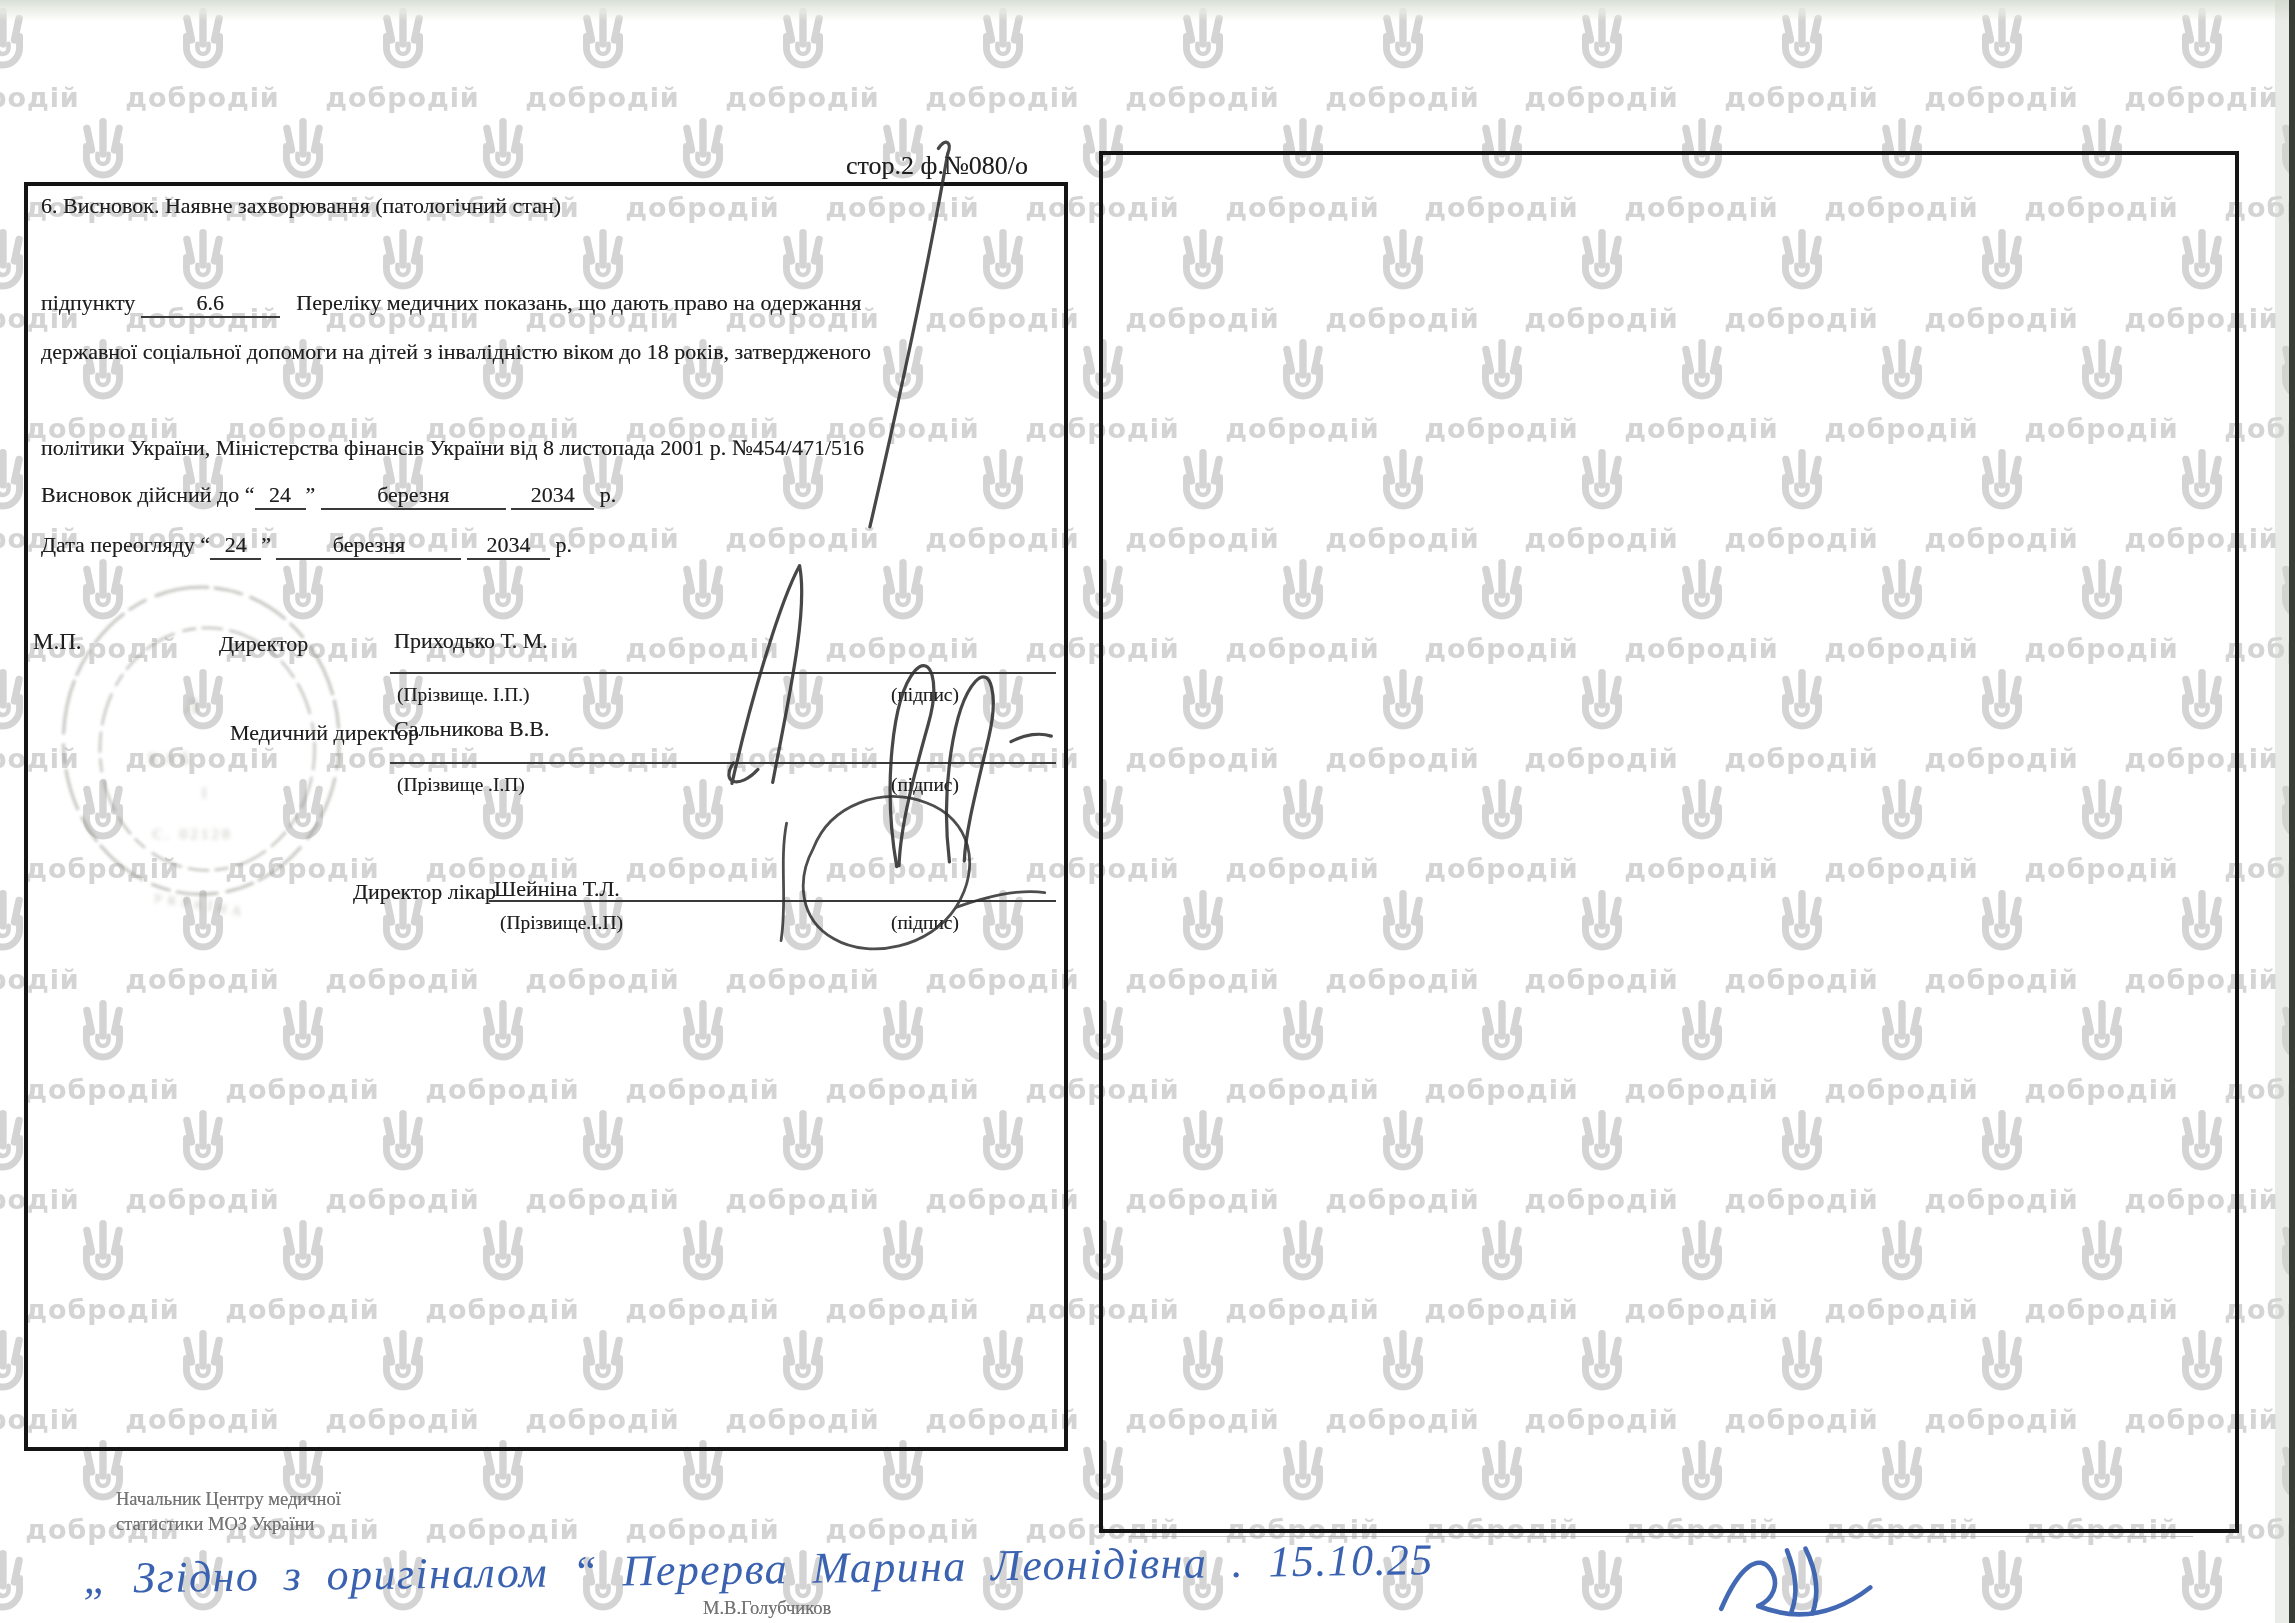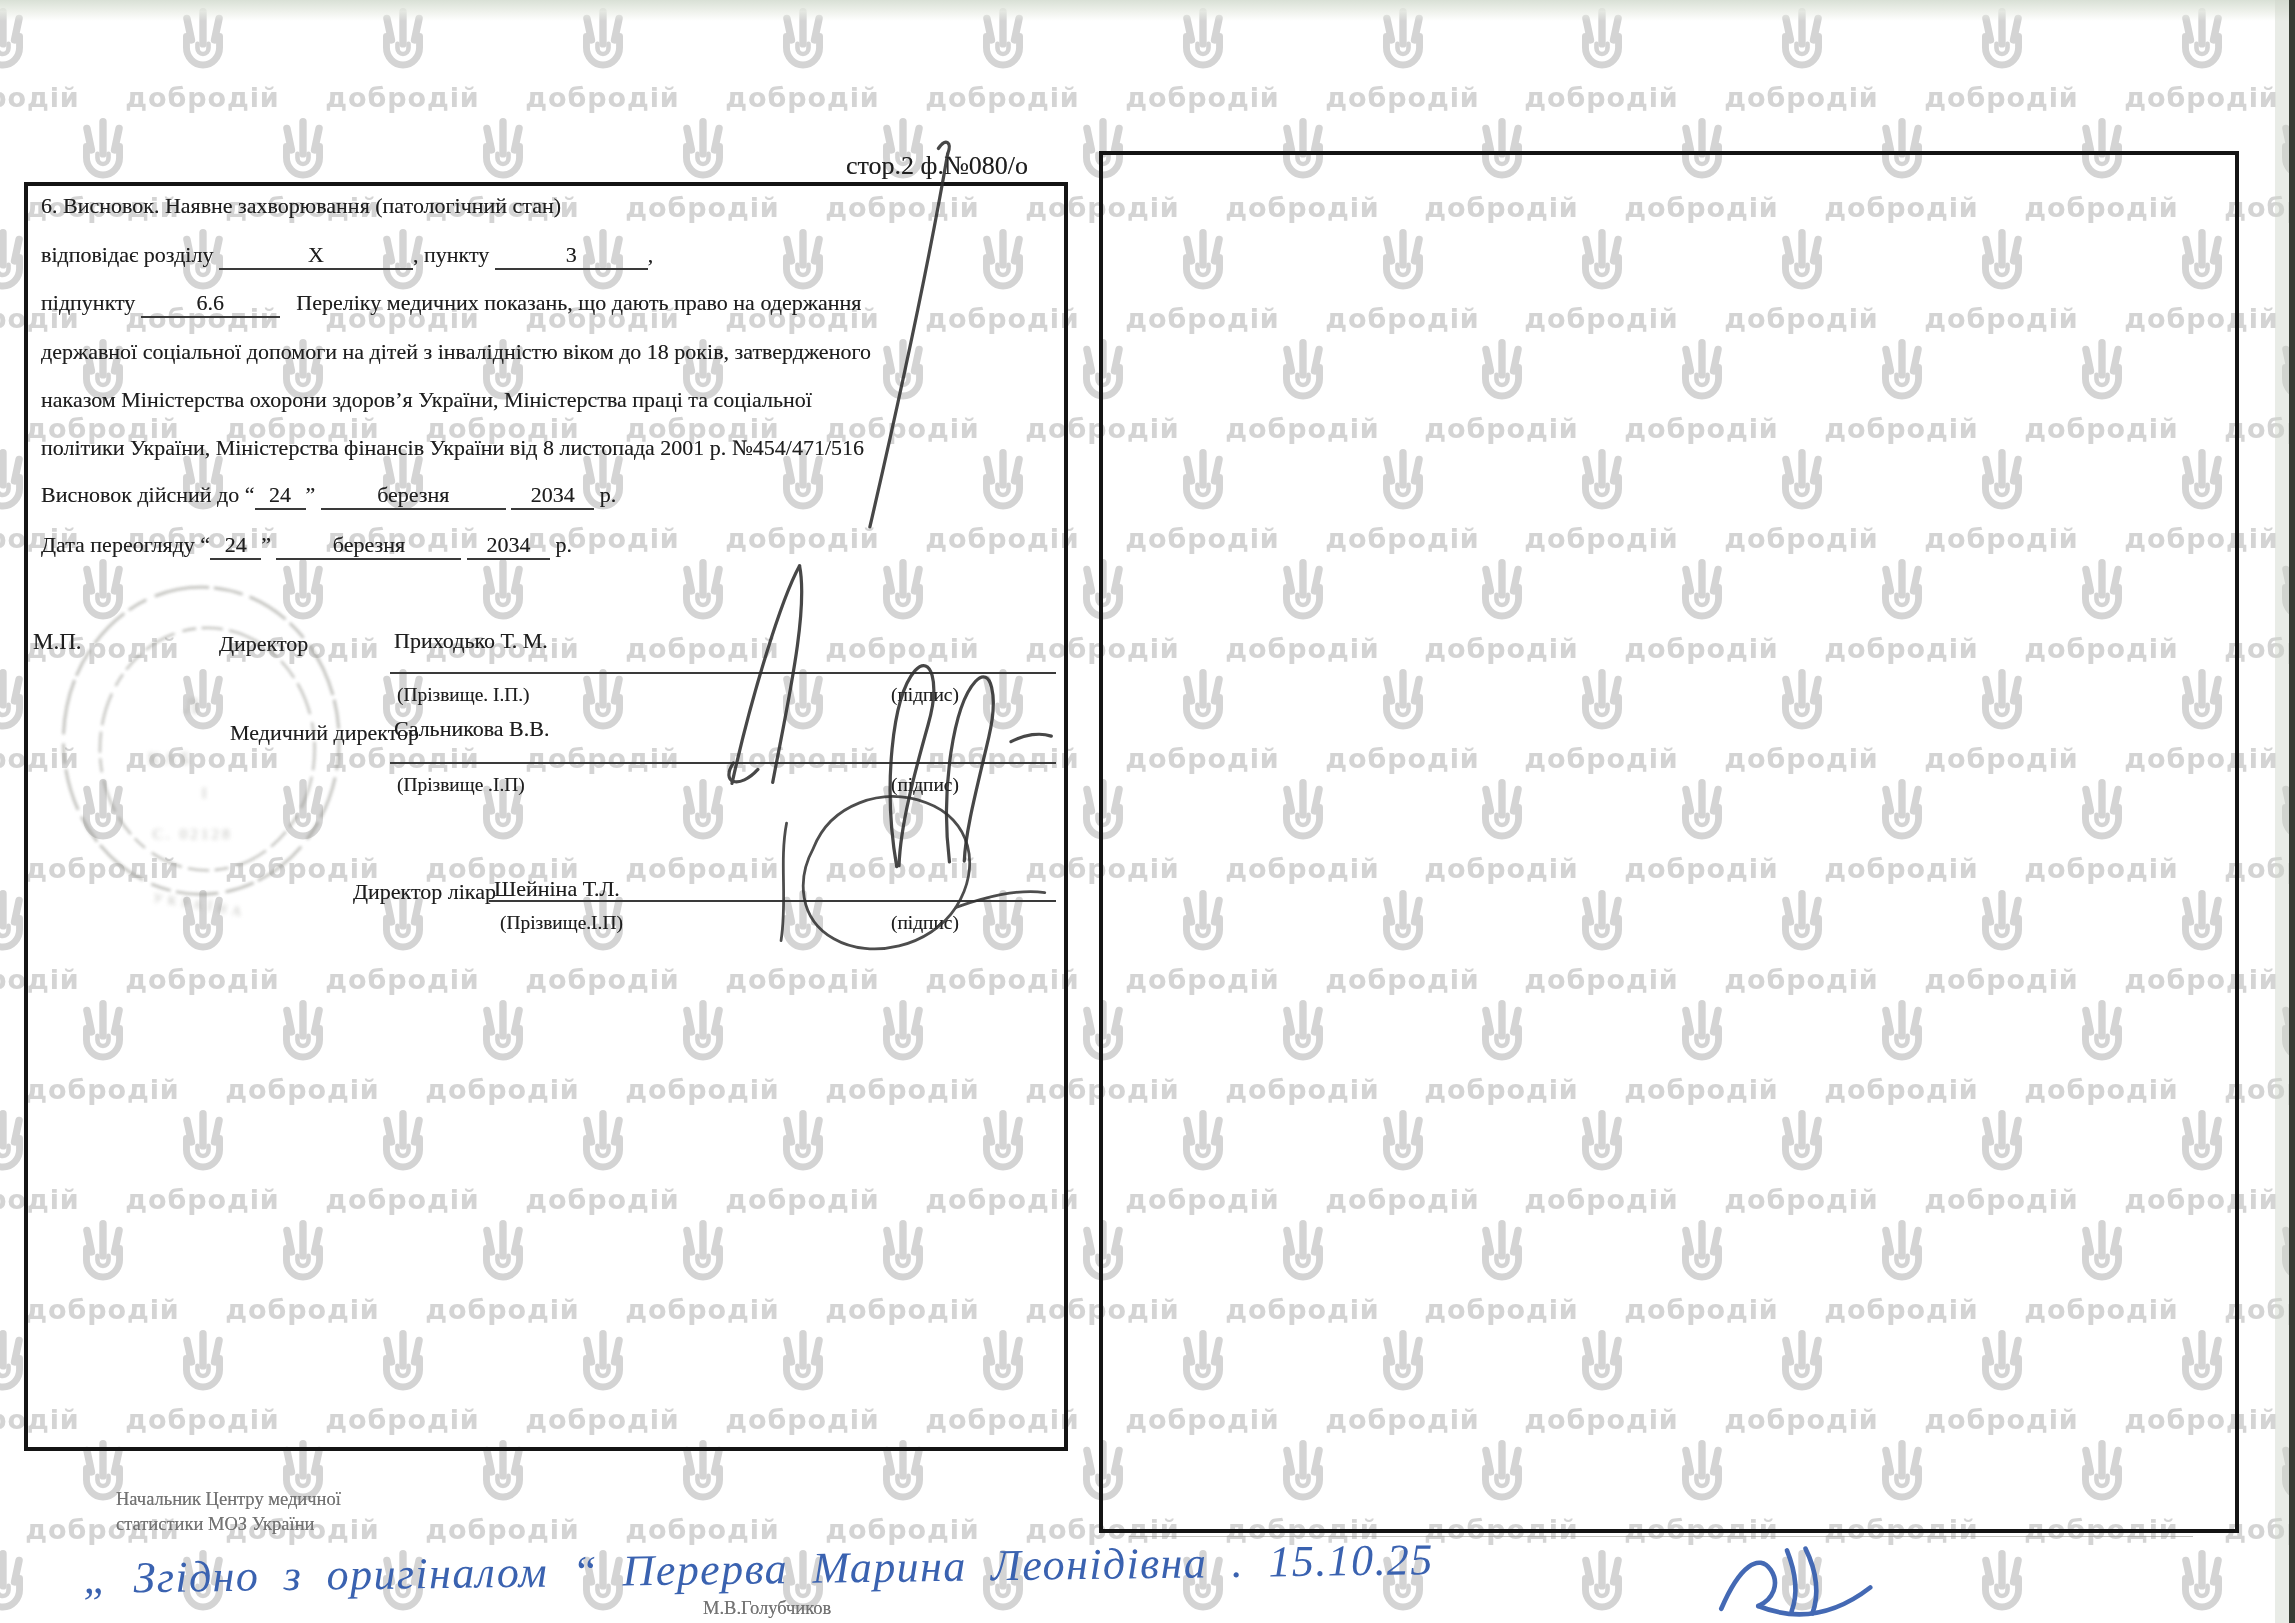--- a/index.html
+++ b/index.html
@@ -1669,34 +1669,28 @@
   <div class="scan-right"></div>
 
   <div class="t hdr" style="left:846px;top:151px;">стор.2 ф.№080/о</div>
 
   <div class="box left-box"></div>
   <div class="box right-box"></div>
   <div class="box-echo"></div>
 
   <div class="t" style="left:41px;top:193px;">6. Висновок. Наявне захворювання (патологічний стан)</div>
 
-  <div class="t" style="left:41px;top:242px;">
-    <span>відповідає розділу</span>
-    <span class="slot w420">X</span><span>, пункту</span>
-    <span class="slot w330">3</span><span>,</span>
-  </div>
 
   <div class="t" style="left:41px;top:290px;">
     <span>підпункту</span>
     <span class="slot w300">6.6</span>&nbsp;&nbsp;
     <span>Переліку медичних показань, що дають право на одержання</span>
   </div>
 
   <div class="t" style="left:41px;top:339px;">державної соціальної допомоги на дітей з інвалідністю віком  до 18 років, затвердженого</div>
-  <div class="t" style="left:41px;top:387px;">наказом Міністерства охорони здоров’я України, Міністерства праці та соціальної</div>
   <div class="t" style="left:41px;top:435px;">політики України, Міністерства фінансів України від 8 листопада 2001 р. №454/471/516</div>
 
   <div class="t" style="left:41px;top:482px;">
     <span>Висновок дійсний до</span>
     <span>“</span><span class="slot w110">24</span><span>”</span>
     <span class="slot w400">березня</span>
     <span class="slot w180">2034</span>
     <span>р.</span>
   </div>
 

